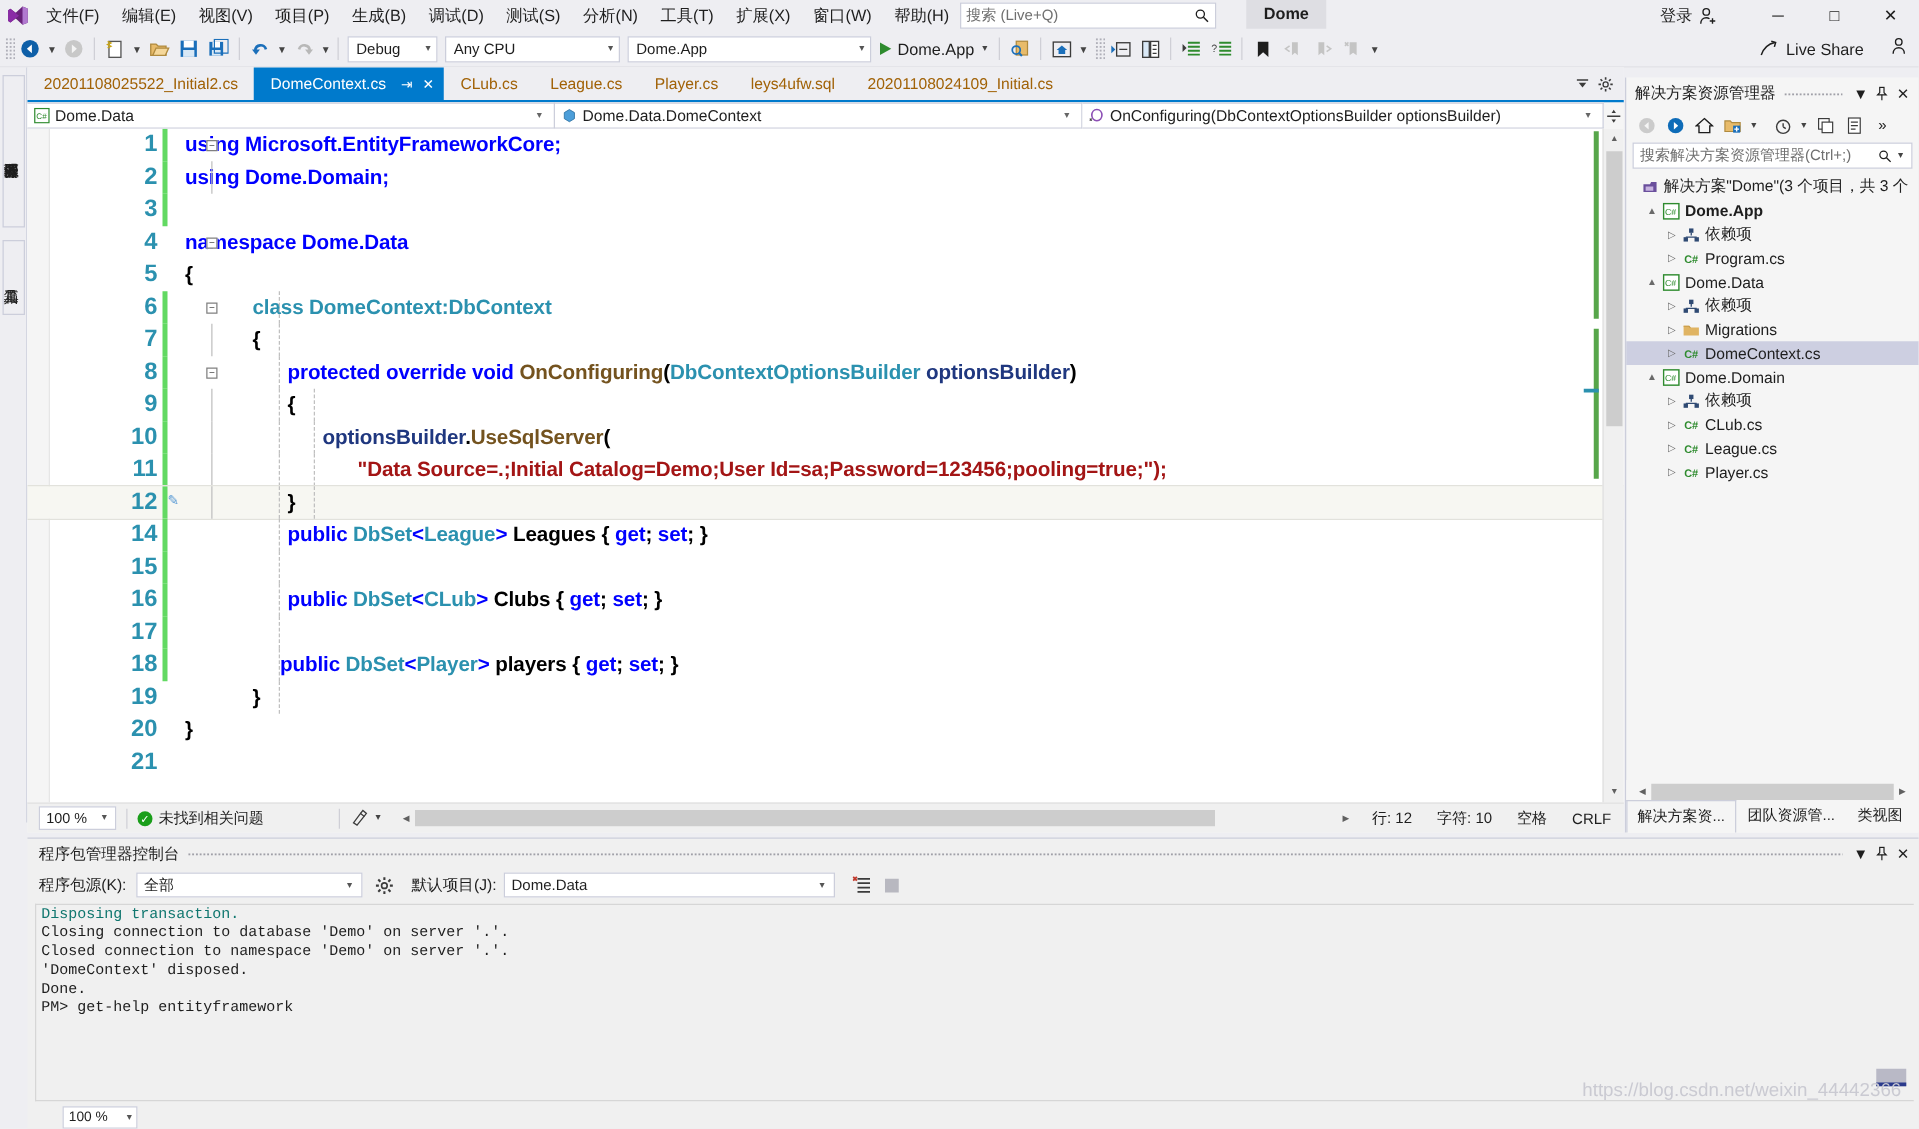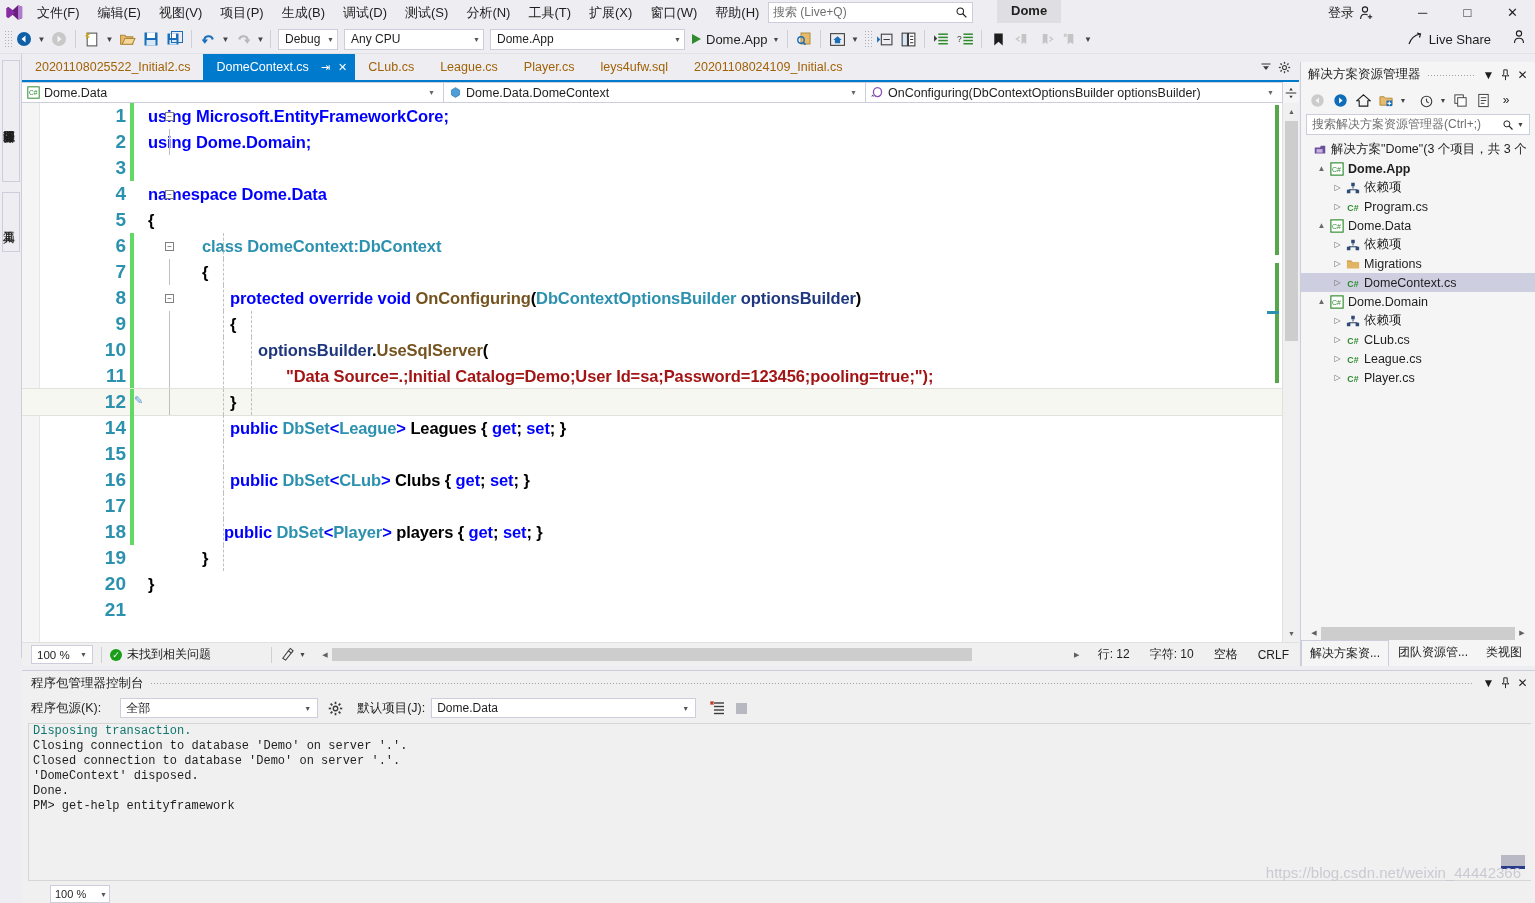--- a/index.html
+++ b/index.html
@@ -401,21 +401,21 @@
     <div class="tb-caret">▼</div>
     <div class="tb-btn">
       <svg width="17" height="17" viewBox="0 0 16 16">
           <path d="M12 9 C12 4 5 3.5 4 8" fill="none" stroke="#B8B8B8" stroke-width="2"></path>
           <path d="M11.5 12 L14.5 8 L8.5 8 Z" fill="#B8B8B8"></path>
         </svg>
     </div>
     <div class="tb-caret">▼</div>
     <div class="tb-sep"></div>
 
-    <div class="tb-combo" style="width:60px">
+    <div class="tb-combo" style="width:72px">
       <span class="val">Debug</span>
       <span class="arw">▼</span>
     </div>
     <div class="tb-combo" style="width:140px">
       <span class="val">Any CPU</span>
       <span class="arw">▼</span>
     </div>
     <div class="tb-combo" style="width:195px">
       <span class="val">Dome.App</span>
       <span class="arw">▼</span>
@@ -1065,21 +1065,21 @@
         <svg width="11" height="12" viewBox="0 0 12 14">
             <path d="M4 1 H8 V6 L10 8 H2 L4 6 Z" fill="none" stroke="#1E1E1E" stroke-width="1.1"></path>
             <line x1="6" y1="8" x2="6" y2="13" stroke="#1E1E1E" stroke-width="1.1"></line>
           </svg>
       </span>
       <span class="se-hbtn">✕</span>
     </div>
 
     <div class="pmc-toolbar">
       <span>程序包源(K):</span>
-      <span class="pmc-combo" style="width:198px; margin-left:19px">
+      <span class="pmc-combo" style="width:181px; margin-left:8px">
         <span>全部</span>
         <span class="arw">▼</span>
       </span>
       <span style="margin-left:10px">
         <svg width="15" height="15" viewBox="0 0 16 16">
             <circle cx="8" cy="8" r="2.4" fill="none" stroke="#3B3B3B" stroke-width="1.4"></circle>
             <g stroke="#3B3B3B" stroke-width="1.8">
               <line x1="8" y1="0.8" x2="8" y2="3.3"></line>
               <line x1="8" y1="12.7" x2="8" y2="15.2"></line>
               <line x1="0.8" y1="8" x2="3.3" y2="8"></line>
@@ -1106,21 +1106,21 @@
             </g>
             <path d="M0.5 1.5 L3.5 4.5 M3.5 1.5 L0.5 4.5" stroke="#C0392B" stroke-width="1.6"></path>
           </svg>
       </span>
       <span style="margin-left:10px; width:11px; height:11px; background:#B8B8C0; display:inline-block"></span>
     </div>
 
     <div class="pmc-body">
       <div class="pmc-line faded">Disposing transaction.</div>
       <div class="pmc-line">Closing connection to database 'Demo' on server '.'.</div>
-      <div class="pmc-line">Closed connection to database 'Demo' on server '.'.</div>
+      <div class="pmc-line">Closed connection to namespace 'Demo' on server '.'.</div>
       <div class="pmc-line">'DomeContext' disposed.</div>
       <div class="pmc-line">Done.</div>
       <div class="pmc-line">PM&gt; get-help entityframework</div>
     </div>
 
     <div class="pmc-zoom">
       <span>100 %</span>
       <span class="arw">▼</span>
     </div>
 

